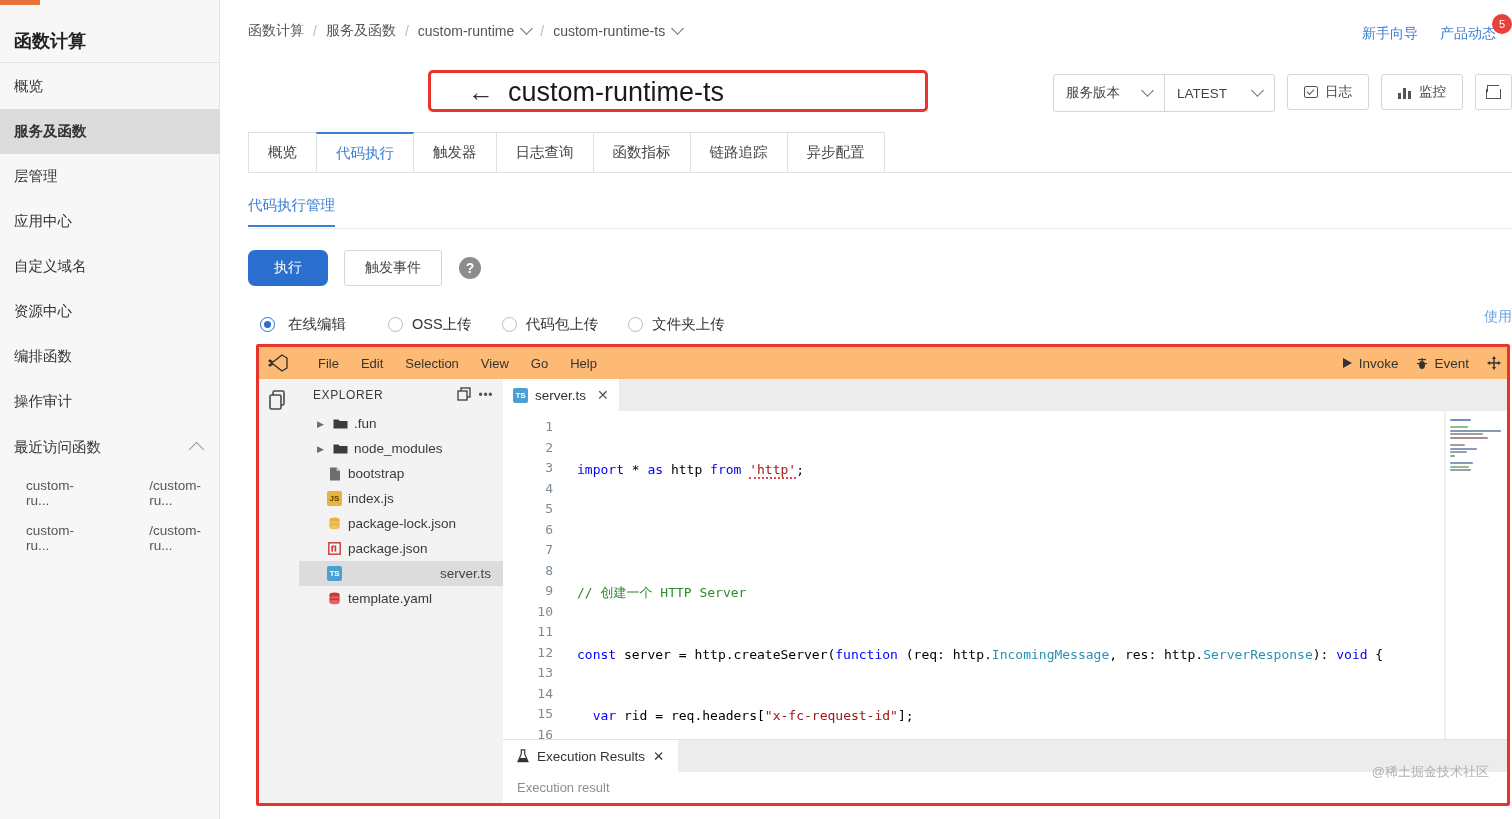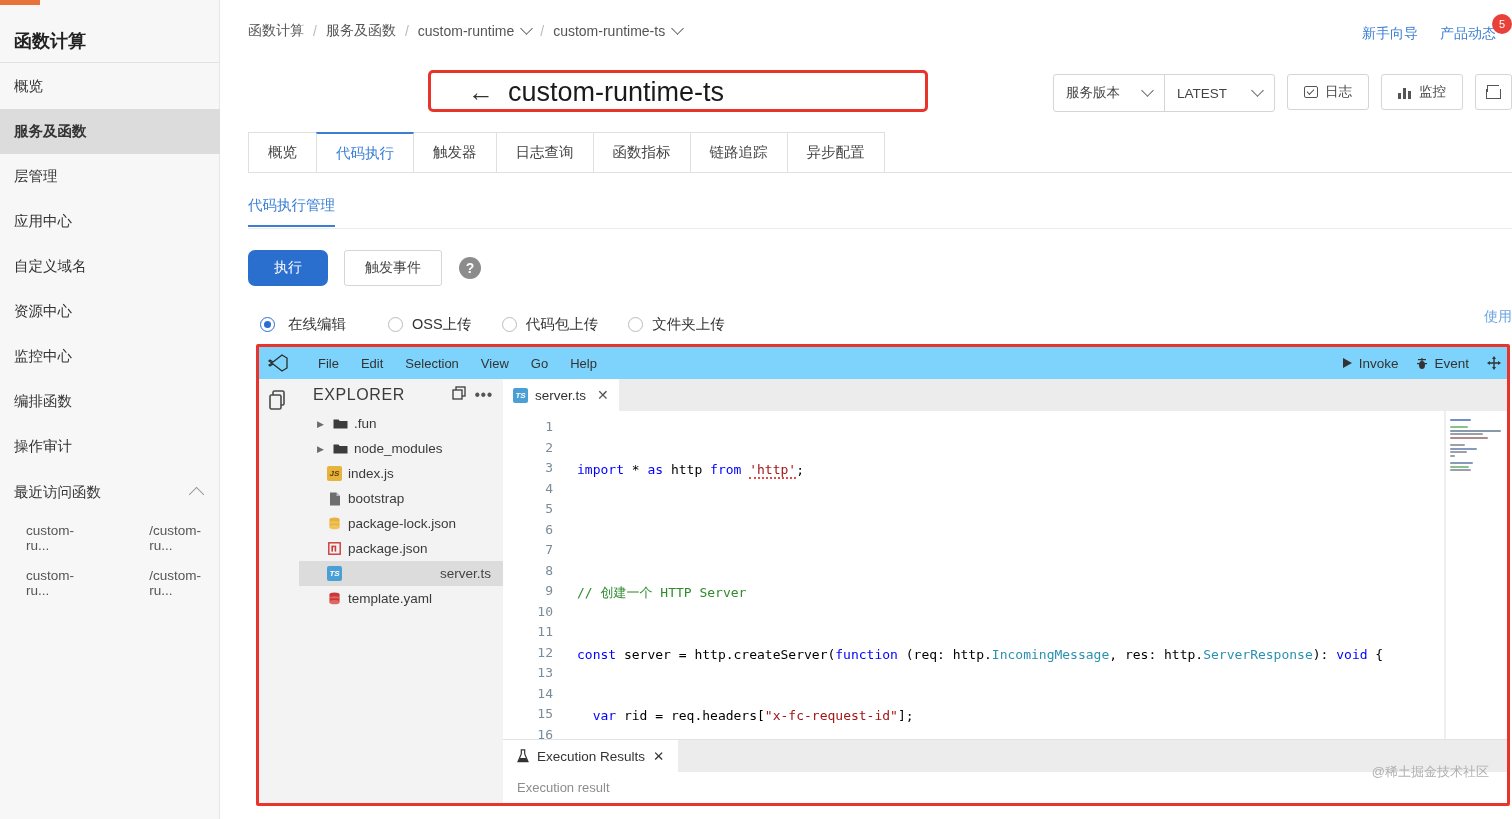--- a/index.html
+++ b/index.html
@@ -180,45 +180,45 @@
   
   .ide-outline {
     position: absolute; left: 256px; top: 344px; width: 1254px; height: 462px;
     border: 3px solid #e8342a; border-radius: 2px;
   }
   .ide {
     position: absolute; left: 259px; top: 347px; width: 1248px; height: 456px;
     background: #ffffff; overflow: hidden; display: flex; flex-direction: column;
   }
   .ide-menubar {
-    height: 32px; background: #7dd3fc; display: flex; align-items: center; flex: none;
+    height: 32px; background: #fdba74; display: flex; align-items: center; flex: none;
     padding-left: 8px; font-size: 13px; color: #333;
   }
   .vs-logo { width: 22px; height: 20px; margin-right: 18px; display: flex; align-items: center; justify-content: center; }
   .menu-item { padding: 0 11px; cursor: pointer; }
   .menu-right { margin-left: auto; display: flex; align-items: center; padding-right: 6px; gap: 18px; }
   .menu-right .mr { display: flex; align-items: center; gap: 6px; cursor: pointer; font-size: 13.5px; }
 
   .ide-body { display: flex; flex: 1; min-height: 0; }
   .activity-bar { width: 40px; background: #f3f3f3; flex: none; padding-top: 10px; display: flex; flex-direction: column; align-items: center; }
   .act-ico { width: 24px; height: 26px; cursor: pointer; }
 
   .explorer { width: 204px; background: #f3f3f3; flex: none; font-size: 13px; color: #3b3b3b; }
   .explorer-head {
     height: 32px; display: flex; align-items: center; padding: 0 10px 0 14px; gap: 8px;
-    font-size: 16px; letter-spacing: .6px; color: #3b3b3b;
+    font-size: 12px; letter-spacing: .6px; color: #3b3b3b;
   }
   .explorer-head .sp { flex: 1; }
   .ex-act { cursor: pointer; color: #555; }
   .file-row {
     height: 25px; display: flex; align-items: center; padding-left: 18px; gap: 6px; cursor: pointer; font-size: 13.5px;
   }
   .file-row.sel { background: #dcdcdc; }
   .tw { width: 10px; display: inline-block; color: #6b6b6b; font-size: 9px; }
-  .ficon { width: 15px; height: 15px; flex: none; display: flex; align-items: center; justify-content: center; font-size: 8px; font-weight: bold; color: #fff; border-radius: 2px; font-style: italic; }
+  .ficon { width: 15px; height: 15px; flex: none; display: flex; align-items: center; justify-content: center; font-size: 8px; font-weight: bold; color: #fff; border-radius: 2px; }
 
   .editor-area { flex: 1; min-width: 0; display: flex; flex-direction: column; background: #fff; position: relative; }
   .tabbar { height: 32px; background: #ececec; display: flex; align-items: stretch; flex: none; }
   .ed-tab {
     display: flex; align-items: center; gap: 7px; padding: 0 10px; background: #fff;
     font-size: 13.5px; color: #333; cursor: pointer;
   }
   .ed-tab .x { color: #555; font-size: 14px; margin-left: 4px; }
 
   .code-wrap { flex: 1; display: flex; min-height: 0; overflow: hidden; position: relative; background: #fff; }
@@ -277,23 +277,20 @@
           <span>层管理</span>
         </div>
       <div class="nav-item">
           <span>应用中心</span>
         </div>
       <div class="nav-item">
           <span>自定义域名</span>
         </div>
       <div class="nav-item">
           <span>资源中心</span>
-        </div>
-      <div class="nav-item">
-          <span>监控中心</span>
         </div>
       <div class="nav-item">
           <span>编排函数</span>
         </div>
       <div class="nav-item">
           <span>操作审计</span>
         </div>
       <div class="nav-section">
         <span>最近访问函数</span>
         <span class="chev-up"></span>
@@ -499,31 +496,31 @@
         <div class="file-row">
           <span class="tw">▶</span>
           <span class="ficon" style="background:none;">
             <svg width="15" height="12" viewBox="0 0 15 12">
                 <path d="M0.5 1.5 h5 l1.2 1.6 h7.8 v7.4 h-14 Z" fill="#3c3c3c"></path>
               </svg>
           </span>
           <span>node_modules</span>
         </div>
         <div class="file-row" style="padding-left:28px;">
-          <span class="ficon" style="background:#e8b33c;color:#5a4200;">JS</span>
-          <span>index.js</span>
-        </div>
-        <div class="file-row" style="padding-left:28px;">
           <span class="ficon" style="background:none;">
             <svg width="12" height="14" viewBox="0 0 12 14">
                 <path d="M1 0.5 h6.5 l3.5 3.5 v9.5 h-10 Z" fill="#6e6e6e"></path>
                 <path d="M7.5 0.5 v3.5 h3.5" fill="#bdbdbd"></path>
               </svg>
           </span>
           <span>bootstrap</span>
+        </div>
+        <div class="file-row" style="padding-left:28px;">
+          <span class="ficon" style="background:#e8b33c;color:#5a4200;">JS</span>
+          <span>index.js</span>
         </div>
         <div class="file-row" style="padding-left:28px;">
           <span class="ficon" style="background:none;">
             <svg width="13" height="14" viewBox="0 0 13 14">
               <ellipse cx="6.5" cy="2.6" rx="5" ry="2.1" fill="#e8b33c"></ellipse>
               <rect x="1.5" y="2.6" width="10" height="3.5" fill="#e8b33c"></rect>
               <ellipse cx="6.5" cy="6.4" rx="5" ry="2.1" fill="#f0c45c"></ellipse>
               <rect x="1.5" y="6.4" width="10" height="3.5" fill="#e8b33c"></rect>
               <ellipse cx="6.5" cy="10.2" rx="5" ry="2.1" fill="#f0c45c"></ellipse>
             </svg>

